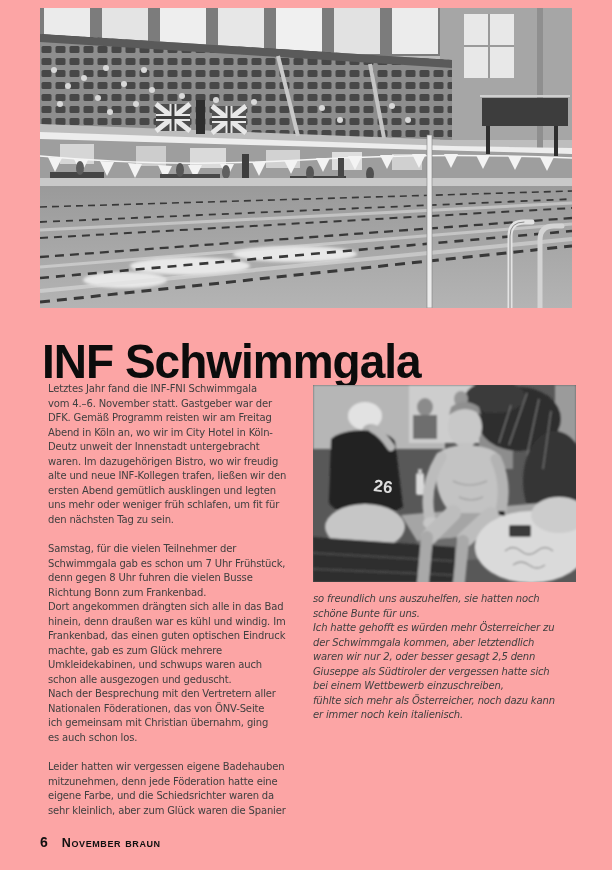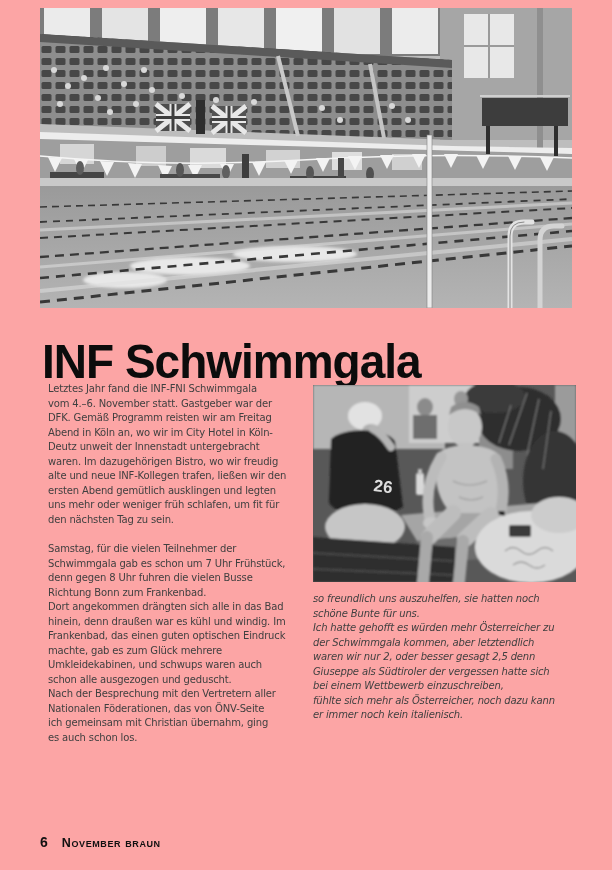--- a/index.html
+++ b/index.html
@@ -231,20 +231,24 @@
 Dort angekommen drängten sich alle in das Bad
 hinein, denn draußen war es kühl und windig. Im
 Frankenbad, das einen guten optischen Eindruck
 machte, gab es zum Glück mehrere
 Umkleidekabinen, und schwups waren auch
 schon alle ausgezogen und geduscht.
 Nach der Besprechung mit den Vertretern aller
 Nationalen Föderationen, das von ÖNV-Seite
 ich gemeinsam mit Christian übernahm, ging
 es auch schon los.</p>
+    <p>Leider hatten wir vergessen eigene Badehauben
+mitzunehmen, denn jede Föderation hatte eine
+eigene Farbe, und die Schiedsrichter waren da
+sehr kleinlich, aber zum Glück waren die Spanier</p>
   </div>
 
   <div class="photo photo-right">
     <svg width="263" height="197" viewBox="0 0 263 197">
       <defs>
           <filter id="psoft">
             <feGaussianBlur stdDeviation="0.8"></feGaussianBlur>
           </filter>
         </defs>
       <rect width="263" height="197" fill="#585858"></rect>

